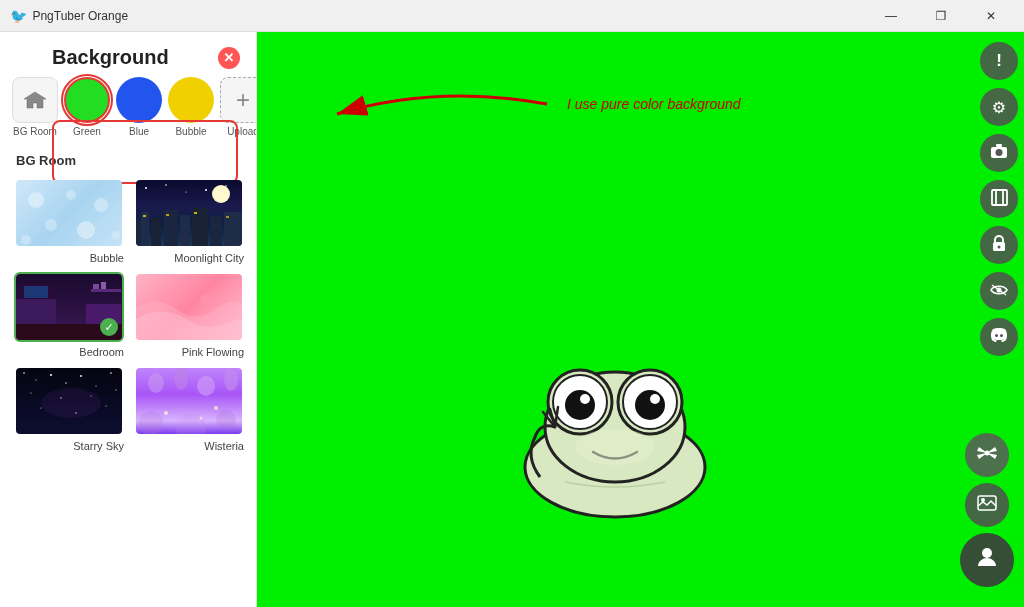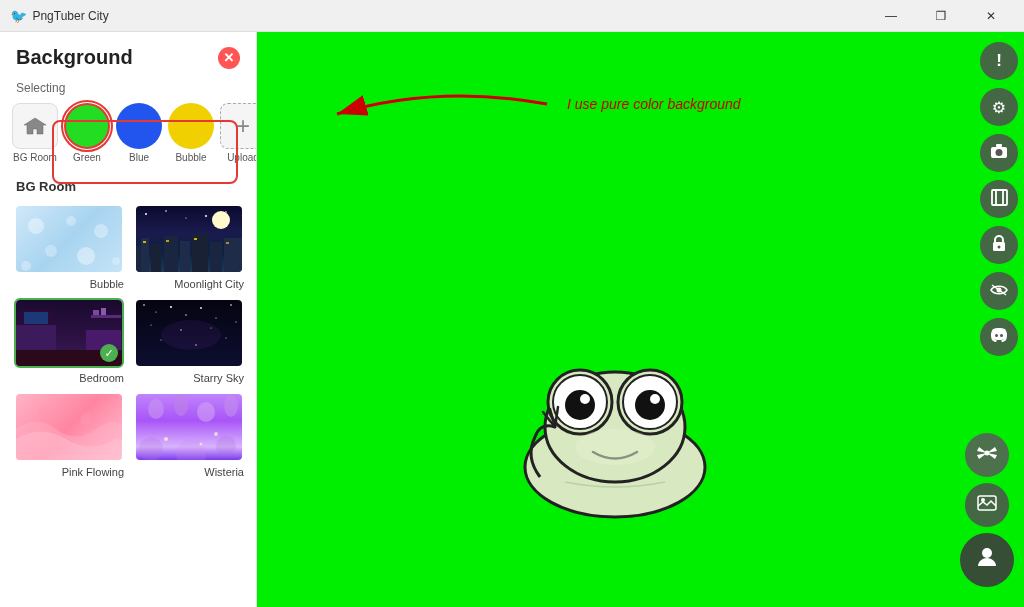--- a/index.html
+++ b/index.html
@@ -67,20 +67,21 @@
       border-right: 1px solid #e0e0e0;
       flex-shrink: 0;
       overflow-y: auto;
     }
 
     .sidebar-header {
       display: flex;
       align-items: center;
       justify-content: space-between;
       padding: 14px 16px 8px 16px;
+      margin-left: 36px;
     }
     .sidebar-title {
       font-size: 20px;
       font-weight: 600;
       color: #222;
     }
     .close-btn {
       width: 22px;
       height: 22px;
       border-radius: 50%;
@@ -328,38 +329,37 @@
       outline: 2.5px solid #e53935;
       outline-offset: 1px;
       border-radius: 50%;
     }
   </style>
 </head>
 <body>
 
 <div class="titlebar">
   <span style="font-size:14px; margin-right:5px;">🐦</span>
-  <span class="titlebar-title">PngTuber City</span>
+  <span class="titlebar-title">PngTuber Orange</span>
   <div class="titlebar-controls">
     <button class="titlebar-btn">—</button>
     <button class="titlebar-btn">❐</button>
     <button class="titlebar-btn close">✕</button>
   </div>
 </div>
 
 <div class="main-container">
 
   <div class="sidebar">
 
     <div class="sidebar-header">
       <h2 class="sidebar-title">Background</h2>
       <button class="close-btn">✕</button>
     </div>
 
-    <div class="section-label">Selecting</div>
 
     <div class="swatches-row">
 
       <div class="swatch-item">
         <div class="bground-icon">
           <svg width="26" height="22" viewBox="0 0 26 22" fill="none">
             <path d="M13 3L2 10h3v9h6v-5h4v5h6V10h3L13 3z" fill="#888" stroke="#666" stroke-width="0.5"></path>
           </svg>
         </div>
         <span class="swatch-label">BG Room</span>
@@ -457,20 +457,34 @@
 
               <rect x="75" y="15" width="30" height="3" fill="#5a2a7a"></rect>
 
               <rect x="77" y="10" width="6" height="5" fill="#7a4a9a"></rect>
               <rect x="85" y="8" width="5" height="7" fill="#8a5aaa"></rect>
             </svg>
           </div>
           <div class="check-badge">✓</div>
         </div>
         <span class="bg-item-label">Bedroom</span>
+      </div>
+
+      <div class="bg-item">
+        <div class="bg-thumb">
+          <div class="bg-thumb-inner pink-bg">
+            <svg width="110" height="70" viewBox="0 0 110 70">
+              <path d="M0 35 Q20 20 40 35 Q60 50 80 35 Q100 20 110 35 L110 70 L0 70 Z" fill="rgba(255,180,200,0.4)"></path>
+              <path d="M0 45 Q25 30 50 45 Q75 60 100 45 L110 45 L110 70 L0 70 Z" fill="rgba(255,200,215,0.4)"></path>
+              <circle cx="30" cy="20" r="8" fill="rgba(255,150,180,0.3)"></circle>
+              <circle cx="70" cy="25" r="6" fill="rgba(255,160,185,0.3)"></circle>
+            </svg>
+          </div>
+        </div>
+        <span class="bg-item-label">Pink Flowing</span>
       </div>
 
       <div class="bg-item">
         <div class="bg-thumb">
           <div class="bg-thumb-inner starry-bg">
             <svg width="110" height="70" viewBox="0 0 110 70">
               <circle cx="8" cy="5" r="0.8" fill="white"></circle>
               <circle cx="20" cy="12" r="0.6" fill="white"></circle>
               <circle cx="35" cy="7" r="1" fill="white"></circle>
               <circle cx="50" cy="15" r="0.7" fill="white"></circle>
@@ -487,34 +501,20 @@
 
               <ellipse cx="55" cy="35" rx="30" ry="15" fill="rgba(100,50,150,0.15)"></ellipse>
             </svg>
           </div>
         </div>
         <span class="bg-item-label">Starry Sky</span>
       </div>
 
       <div class="bg-item">
         <div class="bg-thumb">
-          <div class="bg-thumb-inner pink-bg">
-            <svg width="110" height="70" viewBox="0 0 110 70">
-              <path d="M0 35 Q20 20 40 35 Q60 50 80 35 Q100 20 110 35 L110 70 L0 70 Z" fill="rgba(255,180,200,0.4)"></path>
-              <path d="M0 45 Q25 30 50 45 Q75 60 100 45 L110 45 L110 70 L0 70 Z" fill="rgba(255,200,215,0.4)"></path>
-              <circle cx="30" cy="20" r="8" fill="rgba(255,150,180,0.3)"></circle>
-              <circle cx="70" cy="25" r="6" fill="rgba(255,160,185,0.3)"></circle>
-            </svg>
-          </div>
-        </div>
-        <span class="bg-item-label">Pink Flowing</span>
-      </div>
-
-      <div class="bg-item">
-        <div class="bg-thumb">
           <div class="bg-thumb-inner wisteria-bg">
             <svg width="110" height="70" viewBox="0 0 110 70">
 
               <ellipse cx="20" cy="15" rx="8" ry="10" fill="rgba(200,150,240,0.6)"></ellipse>
               <ellipse cx="45" cy="10" rx="7" ry="12" fill="rgba(190,130,230,0.6)"></ellipse>
               <ellipse cx="70" cy="18" rx="9" ry="10" fill="rgba(210,160,245,0.6)"></ellipse>
               <ellipse cx="95" cy="12" rx="7" ry="11" fill="rgba(195,140,235,0.6)"></ellipse>
 
               <circle cx="15" cy="55" r="12" fill="rgba(180,120,220,0.25)"></circle>
               <circle cx="55" cy="60" r="15" fill="rgba(200,140,235,0.2)"></circle>

